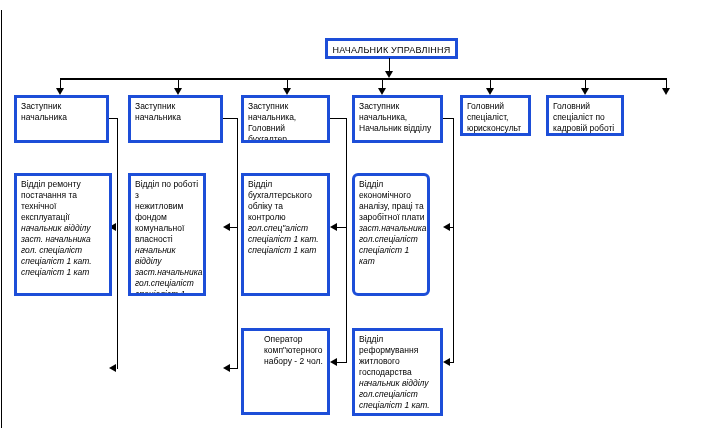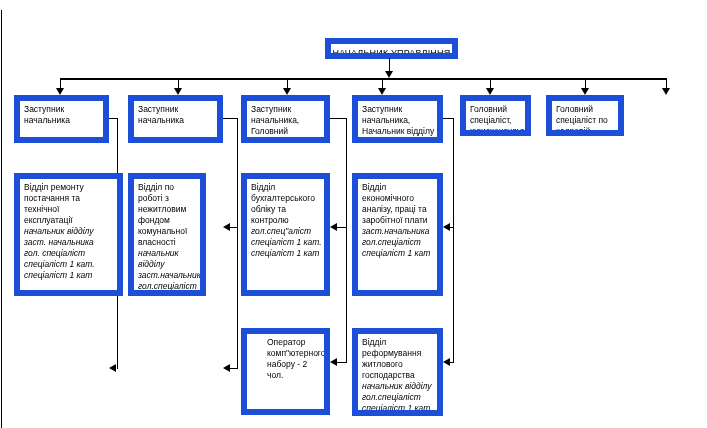--- a/index.html
+++ b/index.html
@@ -6,21 +6,21 @@
   .canvas{
     position:relative;
     width:707px;height:428px;
     background:#ffffff;
     font-family:"Liberation Sans", sans-serif;
     color:#000;
     overflow:hidden;
   }
   .box{
     position:absolute;
-    border:6px solid #1d4ed8;
+    border:3px solid #1d4ed8;
     background:#fff;
     box-sizing:border-box;
     font-size:8.5px;
     line-height:11px;
     padding:3px 2px 2px 4px;
     overflow:hidden;
   }
   .box .t{white-space:pre-line;}
   .box .s{white-space:pre-line;font-style:italic;}
   .rootbox{
@@ -124,21 +124,21 @@
   <div class="al" style="left:330px;top:358px;"></div>
   <div class="h" style="left:337px;top:362px;width:9px;"></div>
 
   <div class="h" style="left:443px;top:118px;width:10px;"></div>
   <div class="v" style="left:453px;top:118px;height:245px;"></div>
   <div class="al" style="left:443px;top:223px;"></div>
   <div class="h" style="left:450px;top:227px;width:3px;"></div>
   <div class="al" style="left:443px;top:358px;"></div>
   <div class="h" style="left:450px;top:362px;width:3px;"></div>
 
-  <div class="box" style="left:14px;top:173px;width:109px;height:123px;">
+  <div class="box" style="left:14px;top:173px;width:98px;height:123px;">
     <div class="t">Відділ ремонту
 постачання та
 технічної
 експлуатації</div>
     <div class="s">начальник відділу
 заст. начальника
 гол. спеціаліст
 спеціаліст 1 кат.
 спеціаліст 1 кат</div>
   </div>
@@ -156,21 +156,21 @@
   </div>
   <div class="box" style="left:241px;top:173px;width:89px;height:123px;">
     <div class="t">Відділ
 бухгалтерського
 обліку та
 контролю</div>
     <div class="s">гол.спец"аліст
 спеціаліст 1 кат.
 спеціаліст 1 кат</div>
   </div>
-  <div class="box" style="left:352px;top:173px;width:91px;height:123px;">
+  <div class="box" style="left:352px;top:173px;width:78px;height:123px;border-radius:6px;">
     <div class="t">Відділ економічного
 аналізу, праці та
 заробітної плати</div>
     <div class="s">заст.начальника
 гол.спеціаліст
 спеціаліст 1 кат</div>
   </div>
 
   <div class="box" style="left:241px;top:328px;width:89px;height:87px;padding-left:20px;">
     <div class="t">Оператор

